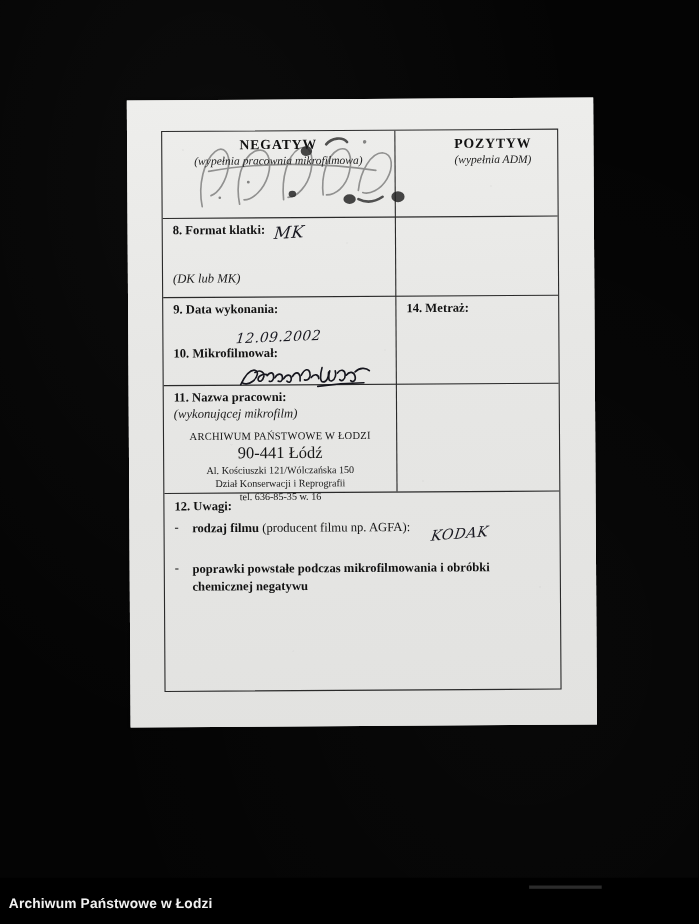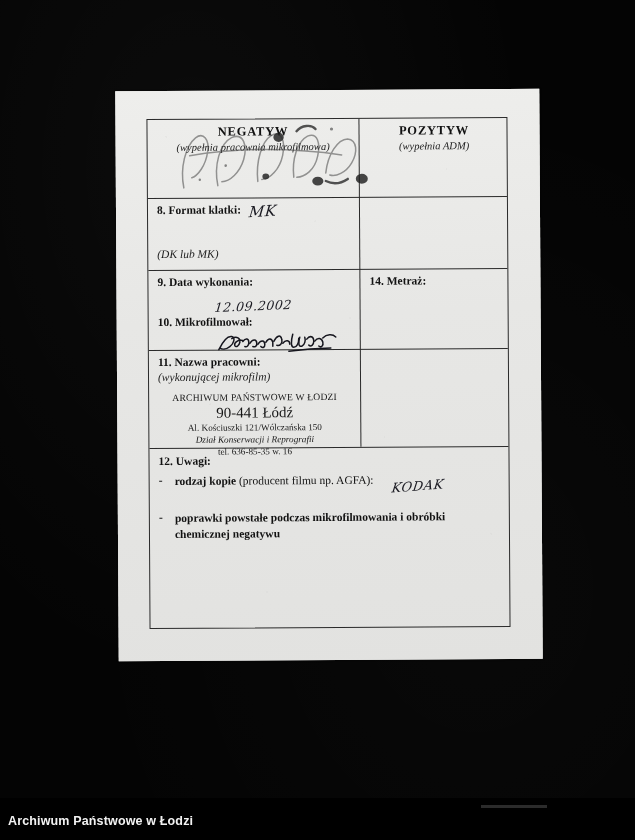--- a/index.html
+++ b/index.html
@@ -124,21 +124,21 @@
   }
   .addr {
     text-align: center;
     color: #171717;
     line-height: 1.28;
     margin-top: 9px;
   }
   .addr-org  { font-size: 9.6px; letter-spacing: 0.2px; }
   .addr-zip  { font-size: 15px; }
   .addr-st   { font-size: 9.2px; }
-  .addr-dept { font-size: 9.2px; font-style: italic; }
+  .addr-dept { font-size: 9.2px; }
   .addr-tel  { font-size: 9.2px; }
 
   .bullet-row {
     display: flex;
     margin-top: 7px;
   }
   .bullet-dash {
     width: 16px;
     flex: 0 0 16px;
     font-weight: bold;
@@ -270,21 +270,21 @@
           <path d="M160,66 C168,70 176,68 182,64"></path>
         </g>
         <g fill="#2f2f2f" opacity="0.6">
           <circle cx="166" cy="14" r="1.6"></circle>
           <circle cx="60" cy="50" r="1.3"></circle>
           <circle cx="34" cy="64" r="1.2"></circle>
         </g>
       </svg>
     </div>
 
-    <div class="cell" style="left:212px;top:0;width:149px;height:78px;">
+    <div class="cell" style="left:226px;top:0;width:149px;height:78px;">
       <div class="hdr-title">POZYTYW</div>
       <div class="hdr-sub">(wypełnia ADM)</div>
     </div>
 
     <div class="cell" style="left:0;top:79px;width:211px;height:71px;">
       <div class="field-label">8. Format klatki:</div>
       <span class="hand hand-frame">MK</span>
       <div class="field-hint" style="margin-top:32px;">(DK lub MK)</div>
     </div>
 
@@ -329,21 +329,21 @@
         <div class="addr-tel">tel. 636-85-35 w. 16</div>
       </div>
     </div>
 
 
     <div class="cell" style="left:0;top:329px;width:361px;height:181px;padding-top:6px;">
       <div class="field-label">12. Uwagi:</div>
 
       <div class="bullet-row" style="position:relative;">
         <div class="bullet-dash">-</div>
-        <div class="bullet-text"><span>rodzaj kopie </span><span class="ital">(producent filmu np. AGFA):</span></div>
+        <div class="bullet-text"><span>rodzaj filmu </span><span class="ital">(producent filmu np. AGFA):</span></div>
         <span class="hand hand-brand">KODAK</span>
       </div>
 
       <div class="bullet-row" style="margin-top:22px;">
         <div class="bullet-dash">-</div>
         <div class="bullet-text" style="max-width:300px;">poprawki powstałe podczas mikrofilmowania i obróbki chemicznej negatywu</div>
       </div>
     </div>
 
   </div>

